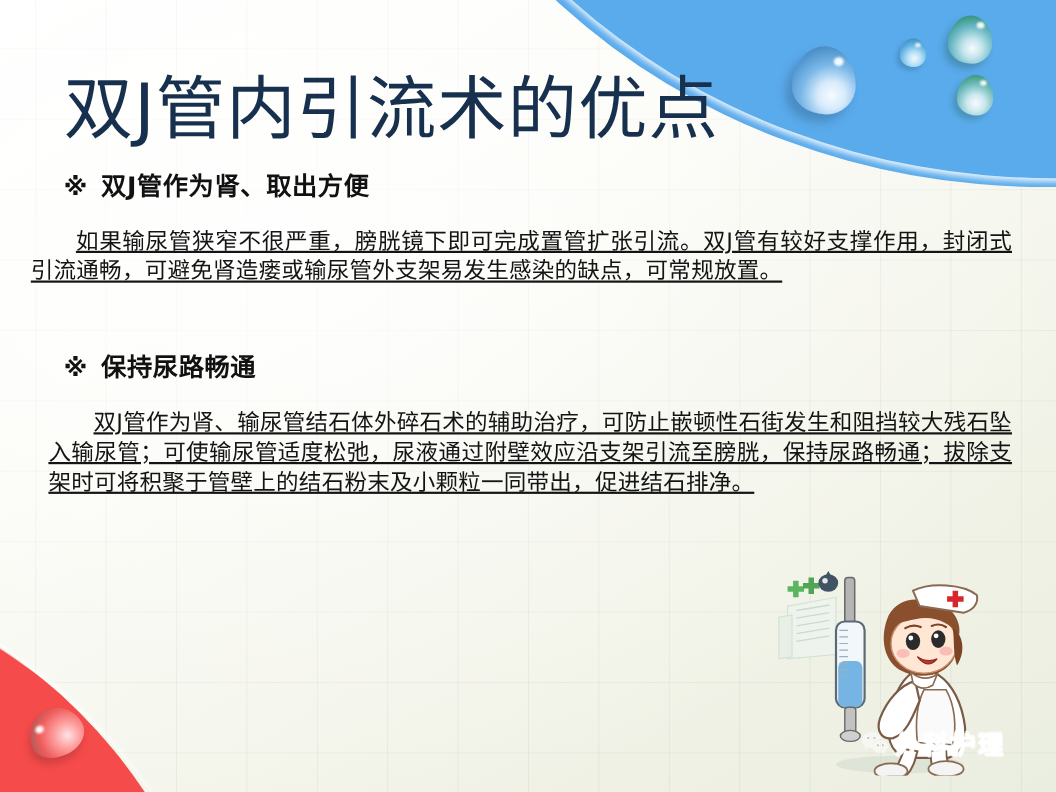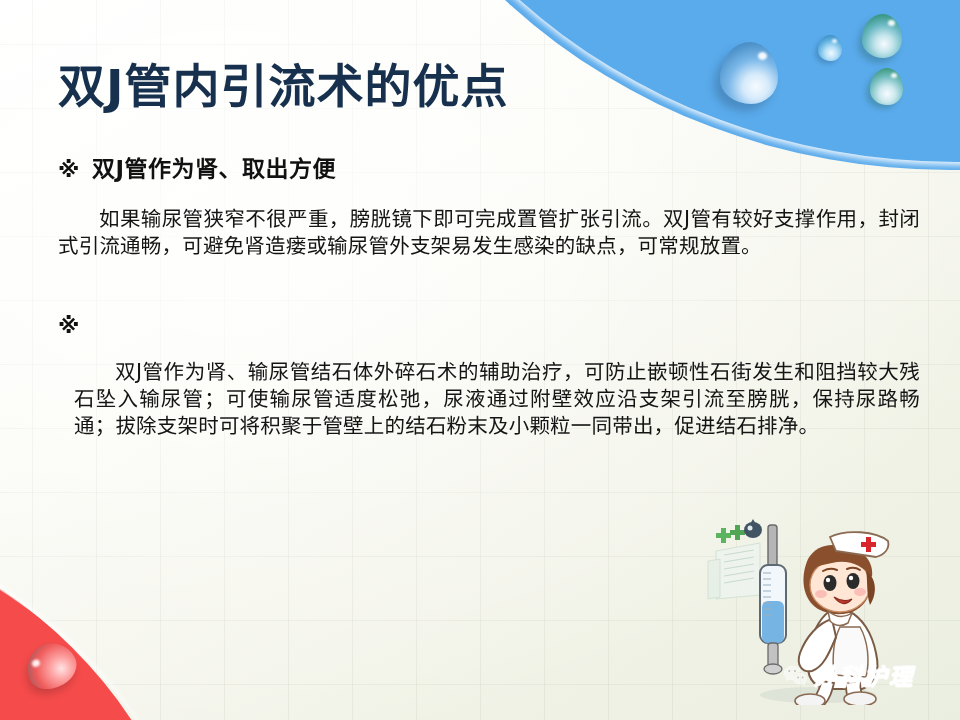--- a/index.html
+++ b/index.html
@@ -141,22 +141,22 @@
     box-shadow: -4px 4px 7px rgba(120,40,40,0.3);
   }
   #drop-red .hl { left: 9px; top: 9px; width: 8px; height: 7px; }
 
   
   .title {
     position: absolute;
     left: 58px;
     top: 48px;
     z-index: 10;
-    font-size: 47px;
-    font-weight: 700;
+    font-size: 63px;
+    font-weight: 400;
     letter-spacing: 1px;
     color: #16304e;
     white-space: nowrap;
     font-family: "DejaVu Sans", "Liberation Sans", sans-serif;
   }
 
   
   .content {
     position: absolute;
     left: 0;
@@ -176,29 +176,30 @@
     letter-spacing: 0.5px;
   }
   .sec-bullet {
     font-size: 22px;
     font-weight: 700;
     color: #111111;
     line-height: 1;
   }
   .sec-body {
     margin: 22px 0 0 0;
-    padding: 0 40px 0 58px;
+    padding: 0 40px 0 28px;
     font-size: 20.5px;
     line-height: 1.30;
     color: #141414;
     text-align: justify;
     text-justify: inter-ideograph;
     text-indent: 2em;
     letter-spacing: 0.2px;
     font-family: "DejaVu Sans", "Liberation Sans", sans-serif;
+    text-decoration: underline;
   }
   #section-2 { margin-top: 56px; }
   #section-2 .sec-body { margin-top: 22px; margin-left: 16px; }
 
   
   .nurse {
     position: absolute;
     left: 690px;
     top: 515px;
     width: 236px;
@@ -210,21 +211,20 @@
   
   .watermark {
     position: absolute;
     left: 782px;
     top: 658px;
     z-index: 12;
     display: flex;
     align-items: center;
     gap: 6px;
     pointer-events: none;
-    font-style: italic;
   }
   .wm-icon { width: 26px; height: 26px; flex: 0 0 auto; opacity: 0.82; }
   .wm-text {
     font-size: 23px;
     font-weight: 700;
     color: rgba(255,255,255,0.55);
     letter-spacing: 2px;
     text-shadow:
        1px 0 0 rgba(255,255,255,0.75),
       -1px 0 0 rgba(255,255,255,0.75),
@@ -281,20 +281,21 @@
       <div class="sec-heading">
         <span class="sec-bullet">※</span>
         <span>双J管作为肾、取出方便</span>
       </div>
       <p class="sec-body">如果输尿管狭窄不很严重，膀胱镜下即可完成置管扩张引流。双J管有较好支撑作用，封闭式引流通畅，可避免肾造瘘或输尿管外支架易发生感染的缺点，可常规放置。</p>
     </div>
 
     <div class="section" id="section-2">
       <div class="sec-heading">
         <span class="sec-bullet">※</span>
+        <span>保持尿路畅通</span>
       </div>
       <p class="sec-body">双J管作为肾、输尿管结石体外碎石术的辅助治疗，可防止嵌顿性石街发生和阻挡较大残石坠入输尿管；可使输尿管适度松弛，尿液通过附壁效应沿支架引流至膀胱，保持尿路畅通；拔除支架时可将积聚于管壁上的结石粉末及小颗粒一同带出，促进结石排净。</p>
     </div>
 
   </div>
 
   <svg class="nurse" viewBox="0 0 236 190">
 
     <g opacity="0.9">
       <path d="M26 36 L70 28 L70 80 L26 84 Z" fill="#eef4ee" stroke="#cfe0d2" stroke-width="1"></path>

